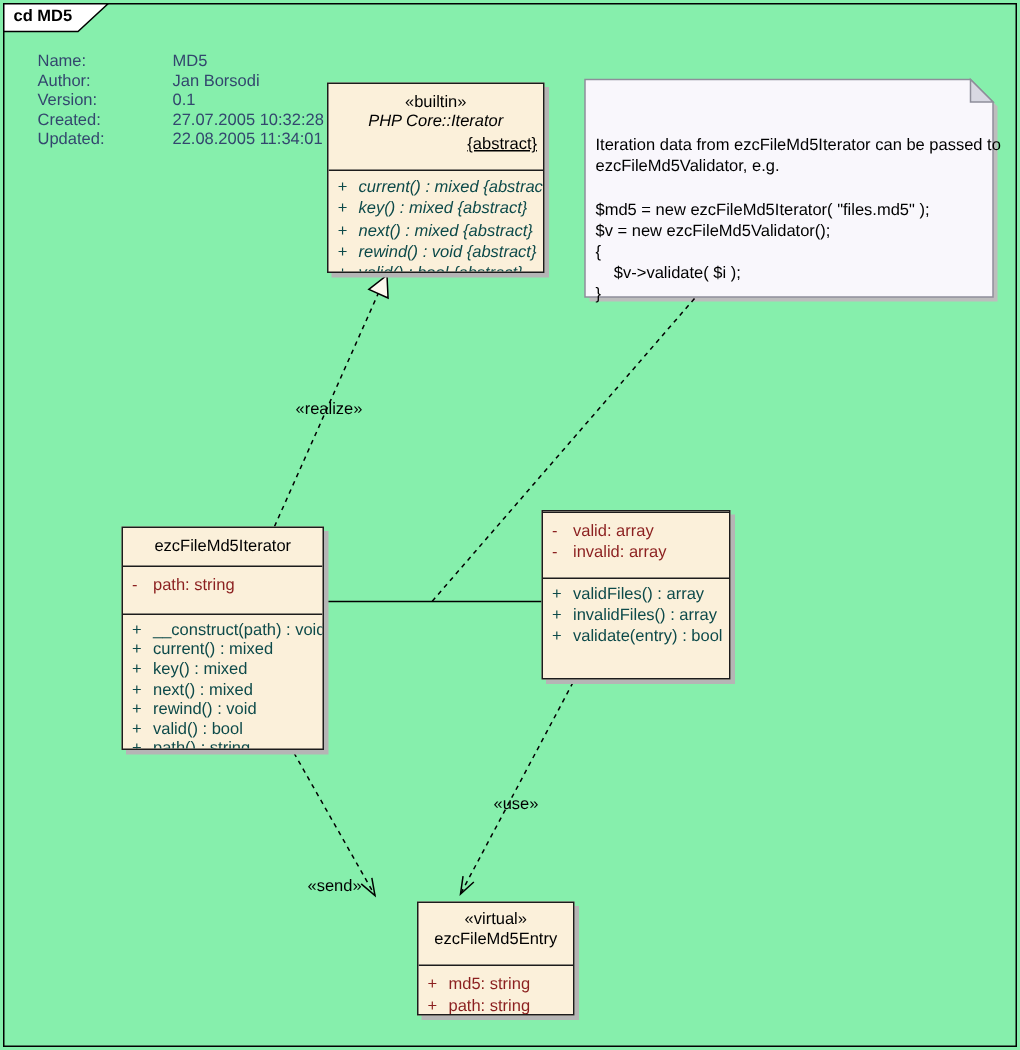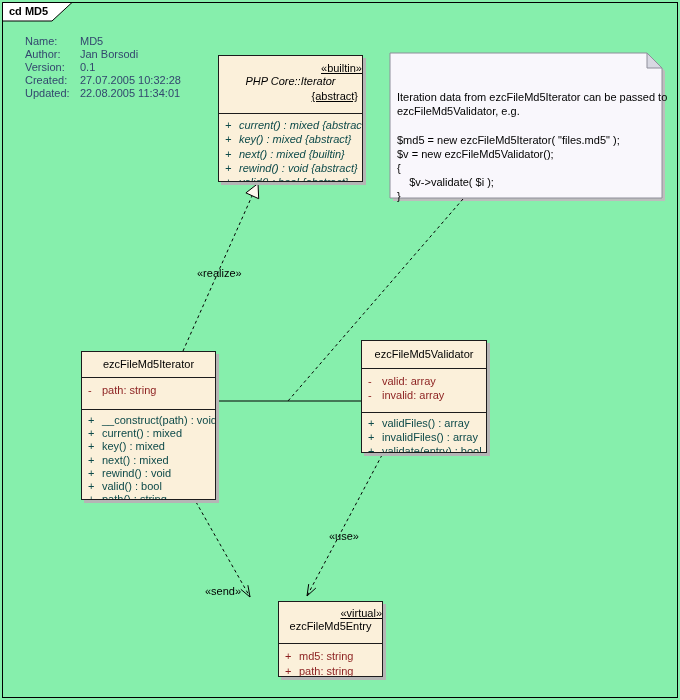--- a/index.html
+++ b/index.html
@@ -11,31 +11,31 @@
   .frame-border {
     position:absolute; left:2px; top:2px; width:674px; height:694px;
     border:1px solid #000; pointer-events:none;
   }
   .wire-layer { position:absolute; left:0; top:0; width:680px; height:700px; }
   .tab-label {
     position:absolute; left:9px; top:5px; font-weight:bold; font-size:11px;
   }
   
   .metadata { position:absolute; left:25px; top:35px; color:#33476E; }
-  .meta-row { display:flex; line-height:13px; }
+  .meta-row { display:flex; line-height:13px;gap:35px; }
   .meta-label { width:55px; }
   
   .cls {
     position:absolute; box-sizing:border-box;
     background:#FBF0DA; border:1px solid #1c1c1c;
     box-shadow:3px 3px 0 #b5b5b5; overflow:hidden;
   }
   .cls-head { border-bottom:1px solid #1c1c1c; }
   .cls-head.noborder { border-bottom:none; }
-  .centered { text-align:right; line-height:13px;text-decoration:underline; }
+  .centered { text-align:center; line-height:13px; }
   .cls-name { text-align:center; line-height:13px; }
   .italic { font-style:italic; }
   .abstract-tag { text-align:right; padding-right:4px; line-height:13px; margin-top:2px;text-decoration:underline; }
   .compartment { border-top:1px solid #1c1c1c; }
   .member { display:flex; padding-left:6px; white-space:nowrap; }
   .vis { width:14px; flex:0 0 14px; }
   .attr  { color:#8B1F1F; }
   .meth  { color:#0D4A4A; }
   
   .note-text { position:absolute; left:397px; top:73px; width:258px;margin-top:17px; }
@@ -108,21 +108,21 @@
       <div class="member meth italic" style="line-height:14.3px;">
         <span class="vis">+</span>
         <span>current() : mixed {abstract}</span>
       </div>
       <div class="member meth italic" style="line-height:14.3px;">
         <span class="vis">+</span>
         <span>key() : mixed {abstract}</span>
       </div>
       <div class="member meth italic" style="line-height:14.3px;">
         <span class="vis">+</span>
-        <span>next() : mixed {builtin}</span>
+        <span>next() : mixed {abstract}</span>
       </div>
       <div class="member meth italic" style="line-height:14.3px;">
         <span class="vis">+</span>
         <span>rewind() : void {abstract}</span>
       </div>
       <div class="member meth italic" style="line-height:14.3px;">
         <span class="vis">+</span>
         <span>valid() : bool {abstract}</span>
       </div>
     </div>
@@ -164,23 +164,20 @@
         <span>valid() : bool</span>
       </div>
       <div class="member meth" style="line-height:13.2px;">
         <span class="vis">+</span>
         <span>path() : string</span>
       </div>
     </div>
   </div>
 
   <div class="cls" style="left:361px; top:340px; width:126px; height:113px;">
-    <div class="cls-head noborder" style="height:27px;">
-      <div class="cls-name" style="padding-top:7px;">ezcFileMd5Validator</div>
-    </div>
     <div class="compartment" style="height:38px; padding-top:5px;">
       <div class="member attr" style="line-height:14px;">
         <span class="vis">-</span>
         <span>valid: array</span>
       </div>
       <div class="member attr" style="line-height:14px;">
         <span class="vis">-</span>
         <span>invalid: array</span>
       </div>
     </div>

